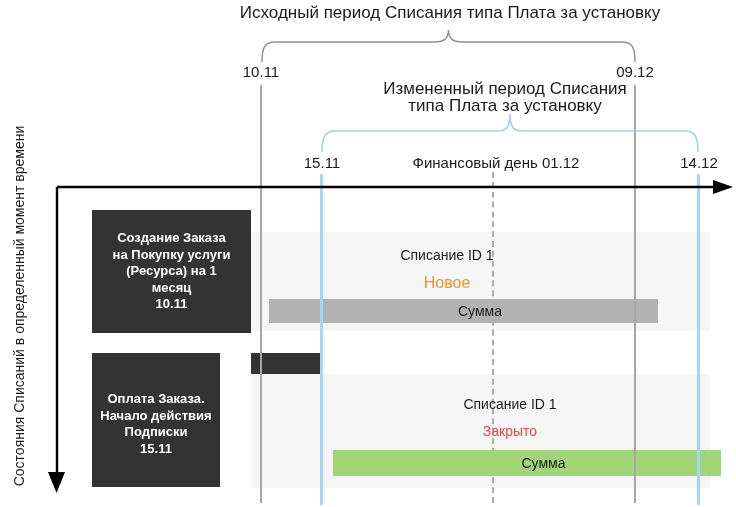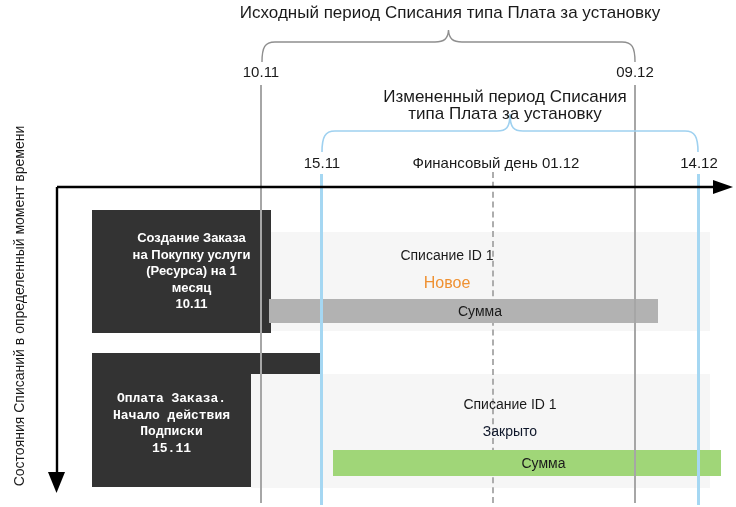--- a/index.html
+++ b/index.html
@@ -17,30 +17,30 @@
            line-height:16.5px;display:flex;flex-direction:column;justify-content:center;
            text-align:center;}
   .bar{z-index:3;display:flex;align-items:center;justify-content:center;
        font-size:14px;color:#1a1a1a;padding-left:33px;}
   .lbl{z-index:6;}
   .date{font-size:15px;}
   .small{font-size:17px;line-height:17px;}
   svg{position:absolute;left:0;top:0;z-index:5;pointer-events:none;}
   
   #top-label{left:230px;top:4px;width:440px;}
-  #changed-label{left:355px;top:80px;width:300px;margin-top:8px;}
+  #changed-label{left:355px;top:80px;width:300px;}
   #lbl-10-11{left:211px;top:63px;width:100px;}
   #lbl-09-12{left:585px;top:63px;width:100px;}
   #lbl-15-11{left:272px;top:154px;width:100px;}
   #lbl-14-12{left:649px;top:154px;width:100px;}
   #lbl-finday{left:396px;top:154px;width:200px;font-size:15px;text-align:center;}
   #band1{left:251px;top:232px;width:459px;height:99px;}
   #band2{left:251px;top:374px;width:459px;height:114px;}
-  #box1{left:92px;top:210px;width:159px;height:123px;padding-left:20px;}
-  #box2{left:92px;top:353px;width:159px;height:134px;padding-top:8px;height:126px;font-family:Liberation Mono, monospace;}
+  #box1{left:92px;top:210px;width:159px;height:123px;}
+  #box2{left:92px;top:353px;width:128px;height:134px;padding-top:8px;height:126px;}
   #box2-strip{left:251px;top:353px;width:70px;height:21px;background:#333333;z-index:3;}
   #vl-10-11{left:260px;top:85px;width:2px;height:418px;}
   #vl-09-12{left:634px;top:85px;width:2px;height:418px;}
   #vl-15-11{left:320px;top:174px;width:3px;height:331px;}
   #vl-14-12{left:697px;top:174px;width:3px;height:331px;}
   #vl-finday{left:492px;top:172px;width:0;height:331px;border-left:2px dashed #adadad;}
   #charge1-title{left:347px;top:247px;width:200px;font-size:14px;}
   #charge1-status{left:347px;top:274px;width:200px;font-size:16px;}
   #charge2-title{left:410px;top:396px;width:200px;font-size:14px;}
   #charge2-status{left:410px;top:423px;width:200px;font-size:14px;}
@@ -107,17 +107,17 @@
   <div class="abs lbl ctr date" id="lbl-10-11">10.11</div>
   <div class="abs lbl ctr date" id="lbl-09-12">09.12</div>
   <div class="abs lbl ctr date" id="lbl-15-11">15.11</div>
   <div class="abs lbl ctr date" id="lbl-14-12">14.12</div>
   <div class="abs lbl ctr" id="lbl-finday">Финансовый день 01.12</div>
 
   <div class="abs lbl ctr" id="charge1-title">Списание ID 1</div>
   <div class="abs lbl ctr" id="charge1-status" style="color: rgb(239, 145, 50);">Новое</div>
 
   <div class="abs lbl ctr" id="charge2-title">Списание ID 1</div>
-  <div class="abs lbl ctr" id="charge2-status" style="color: #0f172a;">Закрыто</div>
+  <div class="abs lbl ctr" id="charge2-status" style="color: #ef4444;">Закрыто</div>
 
   <div class="abs" id="y-axis-label">Состояния Списаний в определенный момент времени</div>
 
 </div>
 
 </body></html>

